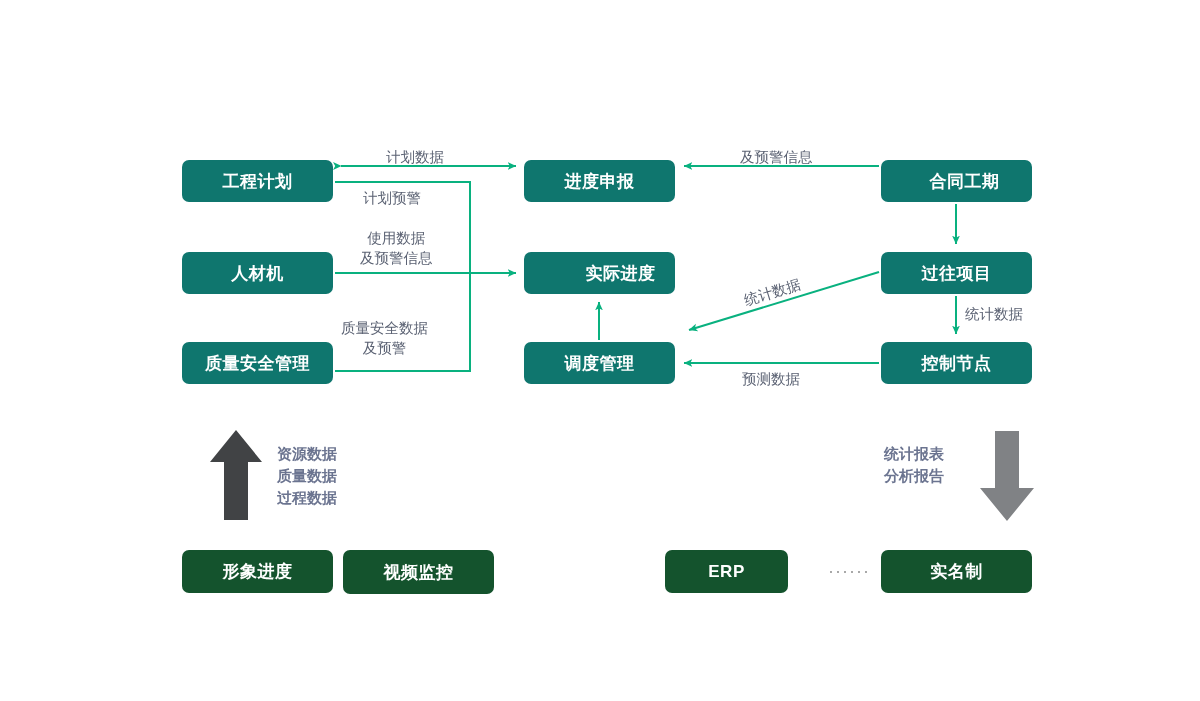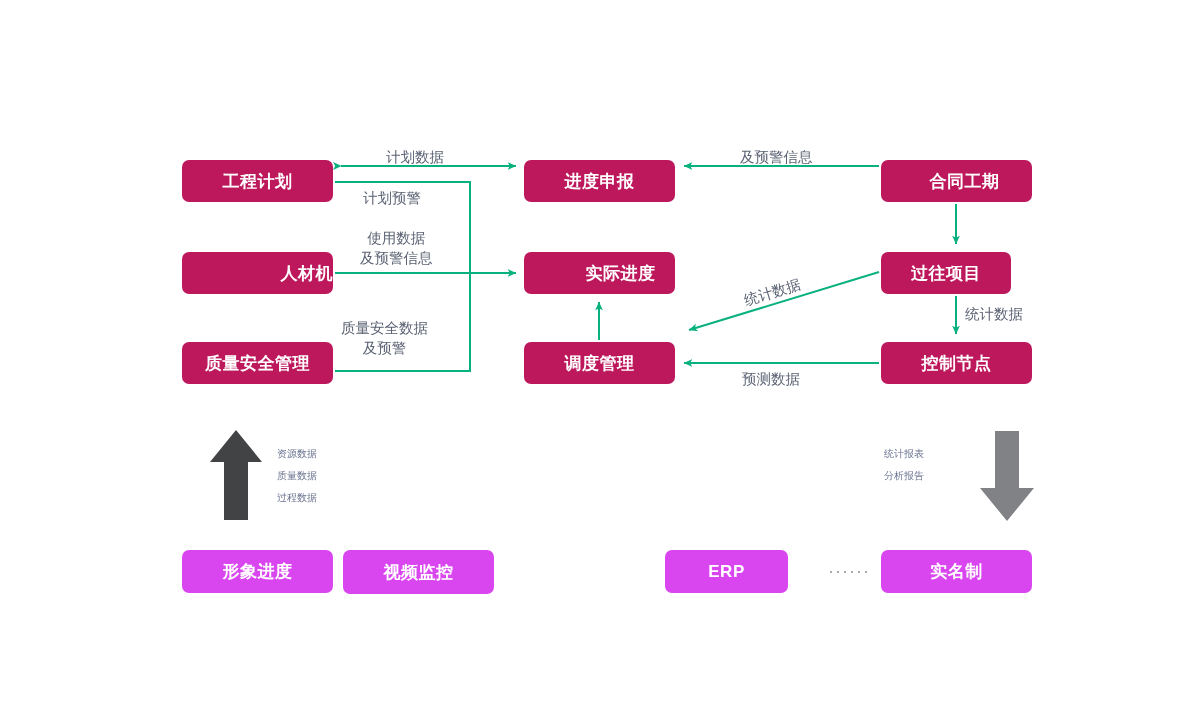--- a/index.html
+++ b/index.html
@@ -22,45 +22,46 @@
     display: flex;
     align-items: center;
     justify-content: center;
     border-radius: 7px;
     box-sizing: border-box;
     font-weight: bold;
     letter-spacing: 0.5px;
     user-select: none;
   }
   .node-green {
-    background: #be185d;
+    background: #0f766e;
     color: #ffffff;
     font-size: 17px;
   }
   .node-dark {
-    background: #d946ef;
+    background: #14532d;
     color: #ffffff;
     font-size: 17px;
   }
   .flow-label {
     position: absolute;
     color: #5b6273;
     font-size: 14.5px;
     line-height: 20px;
     white-space: pre-line;
     text-align: center;
     user-select: none;
   }
   .io-label {
     position: absolute;
     color: #6b7490;
-    font-size: 10px;
+    font-size: 15px;
     line-height: 22px;
     white-space: pre-line;
     user-select: none;
+    font-weight: bold;
   }
   .dots {
     position: absolute;
     color: #9b9b9b;
     font-size: 18px;
     letter-spacing: 1px;
     user-select: none;
   }
   svg.edges {
     position: absolute;
@@ -146,27 +147,27 @@
   <div class="node node-green" style="left:182px;top:160px;width:151px;height:42px;">
     <span>工程计划</span>
   </div>
   <div class="node node-green" style="left:524px;top:160px;width:151px;height:42px;">
     <span>进度申报</span>
   </div>
   <div class="node node-green" style="left:881px;top:160px;width:151px;height:42px;padding-left:16px;">
     <span>合同工期</span>
   </div>
 
-  <div class="node node-green" style="left:182px;top:252px;width:151px;height:42px;justify-content:flex-end;">
+  <div class="node node-green" style="left:182px;top:252px;width:151px;height:42px;">
     <span>人材机</span>
   </div>
   <div class="node node-green" style="left:524px;top:252px;width:151px;height:42px;padding-left:42px;">
     <span>实际进度</span>
   </div>
-  <div class="node node-green" style="left:881px;top:252px;width:130px;height:42px;">
+  <div class="node node-green" style="left:881px;top:252px;width:151px;height:42px;">
     <span>过往项目</span>
   </div>
 
   <div class="node node-green" style="left:182px;top:342px;width:151px;height:42px;">
     <span>质量安全管理</span>
   </div>
   <div class="node node-green" style="left:524px;top:342px;width:151px;height:42px;">
     <span>调度管理</span>
   </div>
   <div class="node node-green" style="left:881px;top:342px;width:151px;height:42px;">

